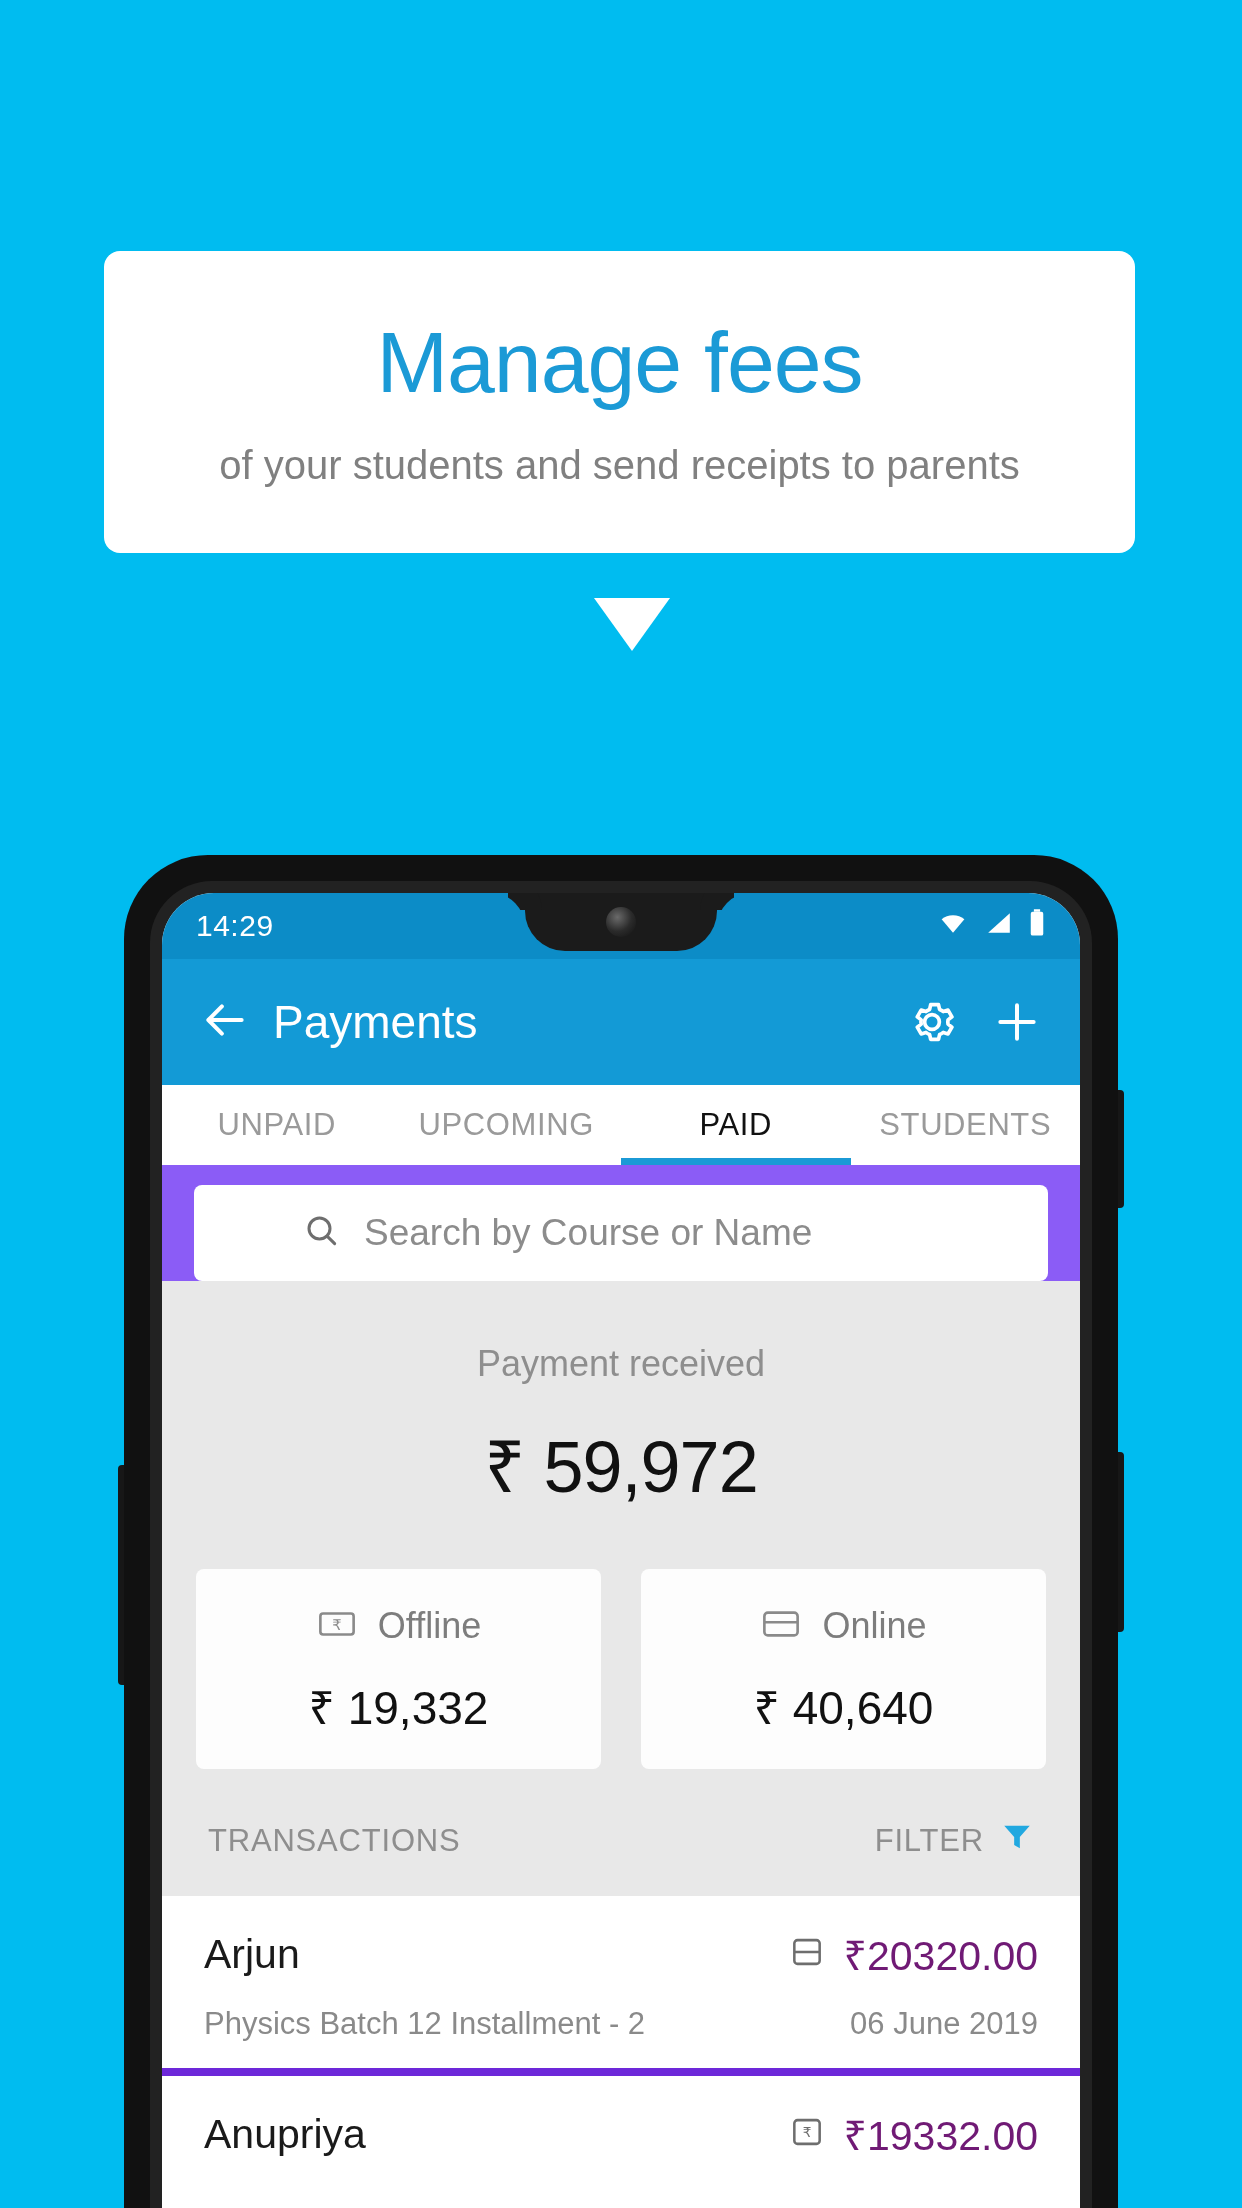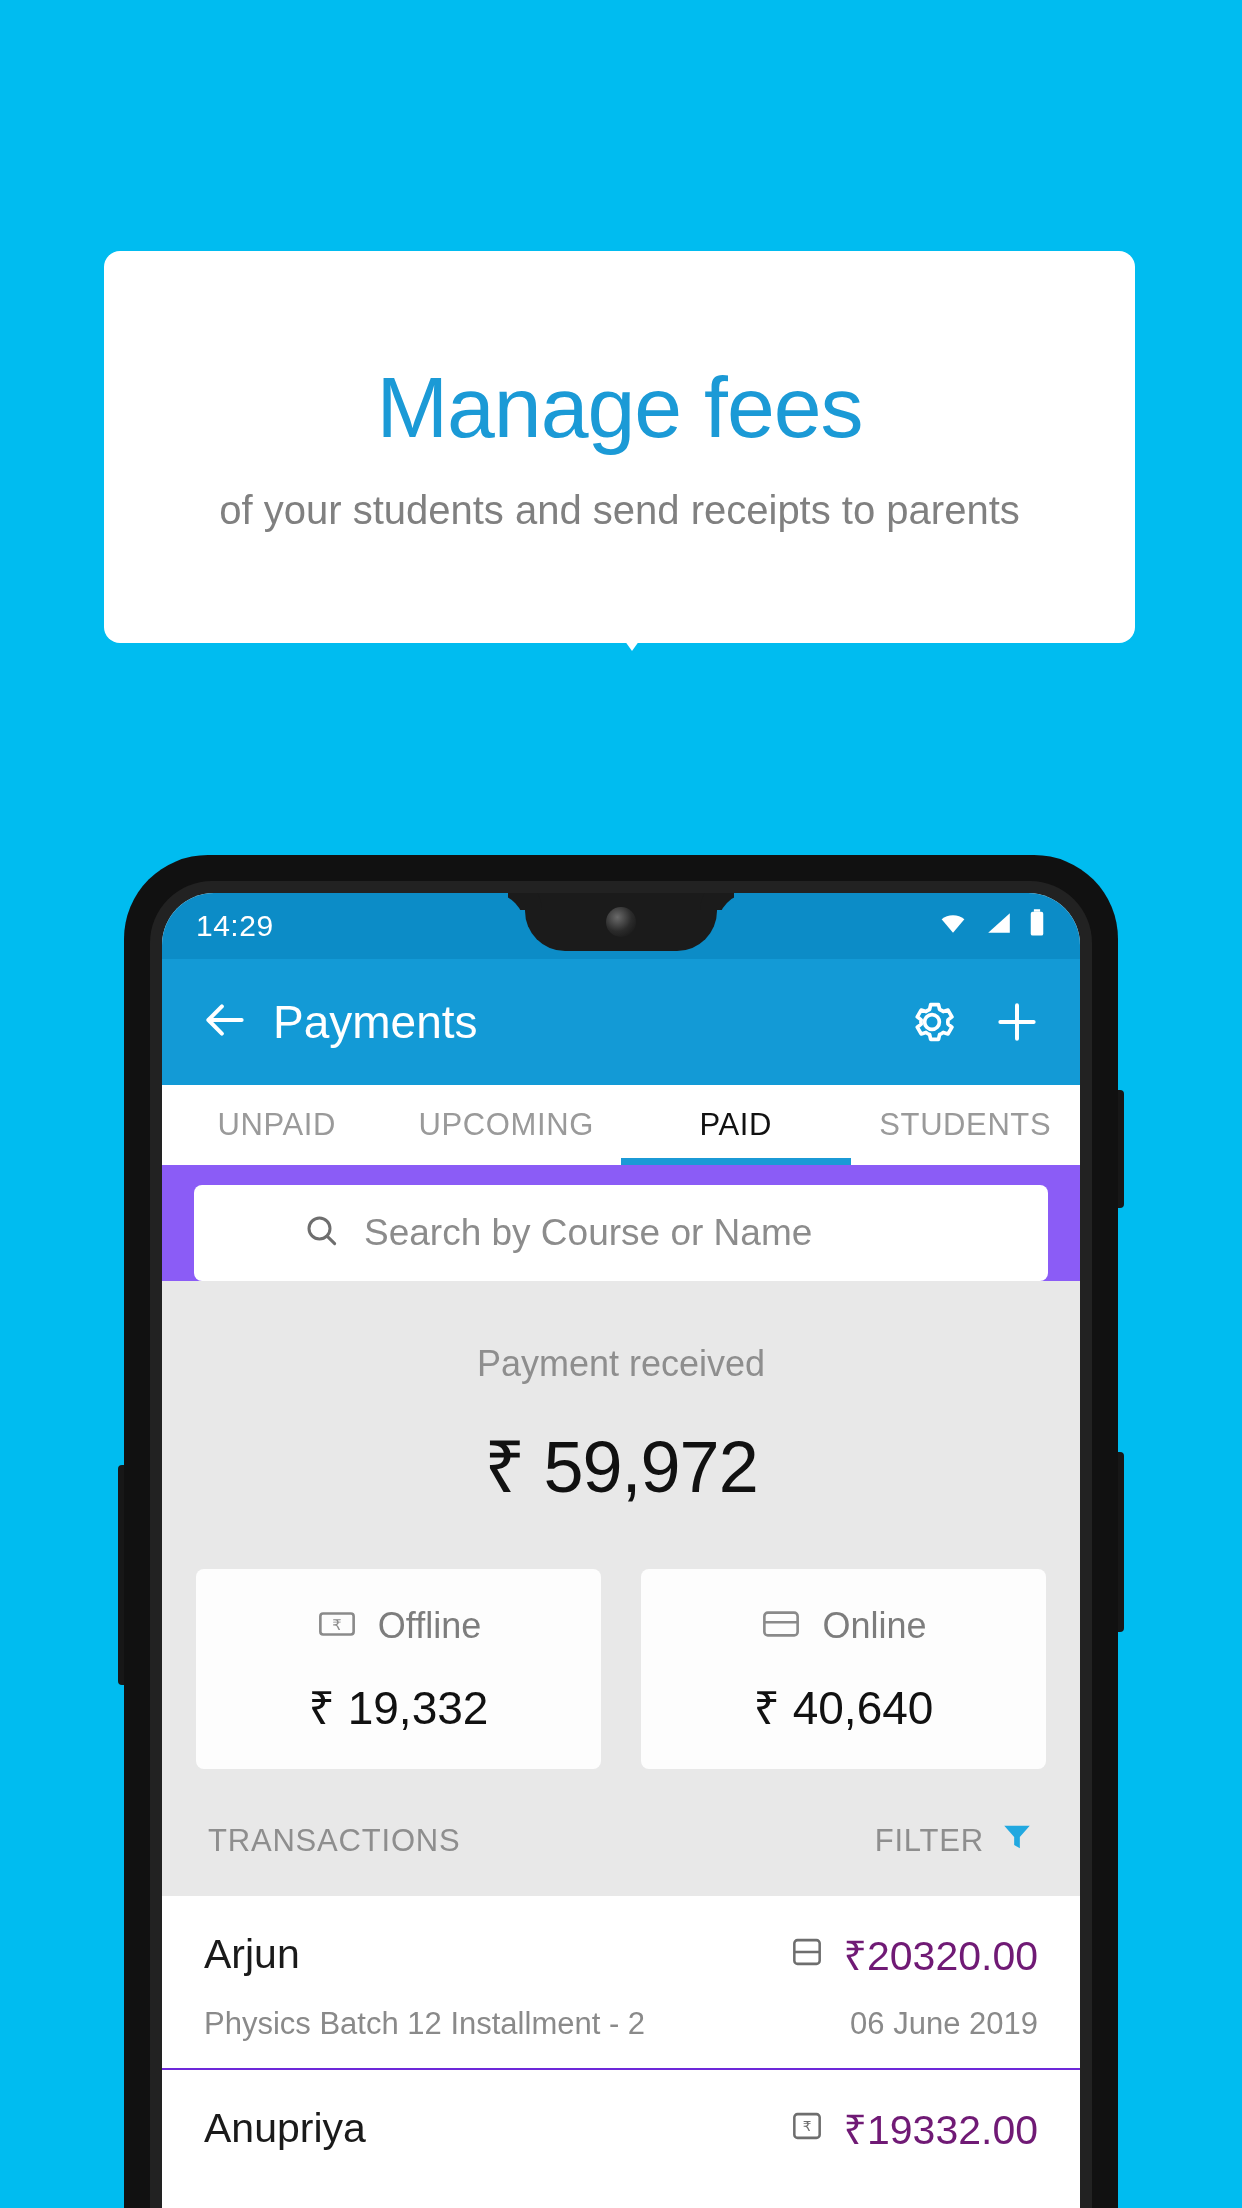--- a/index.html
+++ b/index.html
@@ -8,21 +8,21 @@
     font-family: "Liberation Sans", sans-serif;
     background:#00bcf0;
     overflow:hidden;
     position:relative;
   }
 
   
   .promo-card{
     position:absolute;
     left:104px; top:251px;
-    width:1031px; height:392px;
+    width:1031px; height:302px;
     background:#ffffff;
     border-radius:16px;
     display:flex; flex-direction:column;
     align-items:center; justify-content:center;
   }
   .promo-title{
     font-size:86px;
     font-weight:400;
     color:#1b9ad6;
     letter-spacing:-1px;
@@ -187,21 +187,21 @@
     padding:51px 46px 34px 46px;
     font-size:31px; color:#8e8e8e;
     letter-spacing:0.8px;
   }
   .filter-group{ display:flex; align-items:center; gap:16px; }
 
   
   .txn-list{ background:#ffffff; }
   .txn{
     padding:30px 42px 26px 42px;
-    border-top:2px solid #6d28d9;
+    border-top:8px solid #6d28d9;
   }
   .txn:first-child{ border-top:none; }
   .txn-top{
     display:flex; align-items:center; justify-content:space-between;
   }
   .txn-name{ font-size:41px; color:#1a1a1a; }
   .txn-amt-group{ display:flex; align-items:center; gap:18px; }
   .txn-amount{ font-size:41px; color:#701a75; }
   .txn-bottom{
     display:flex; align-items:flex-start; justify-content:space-between;

